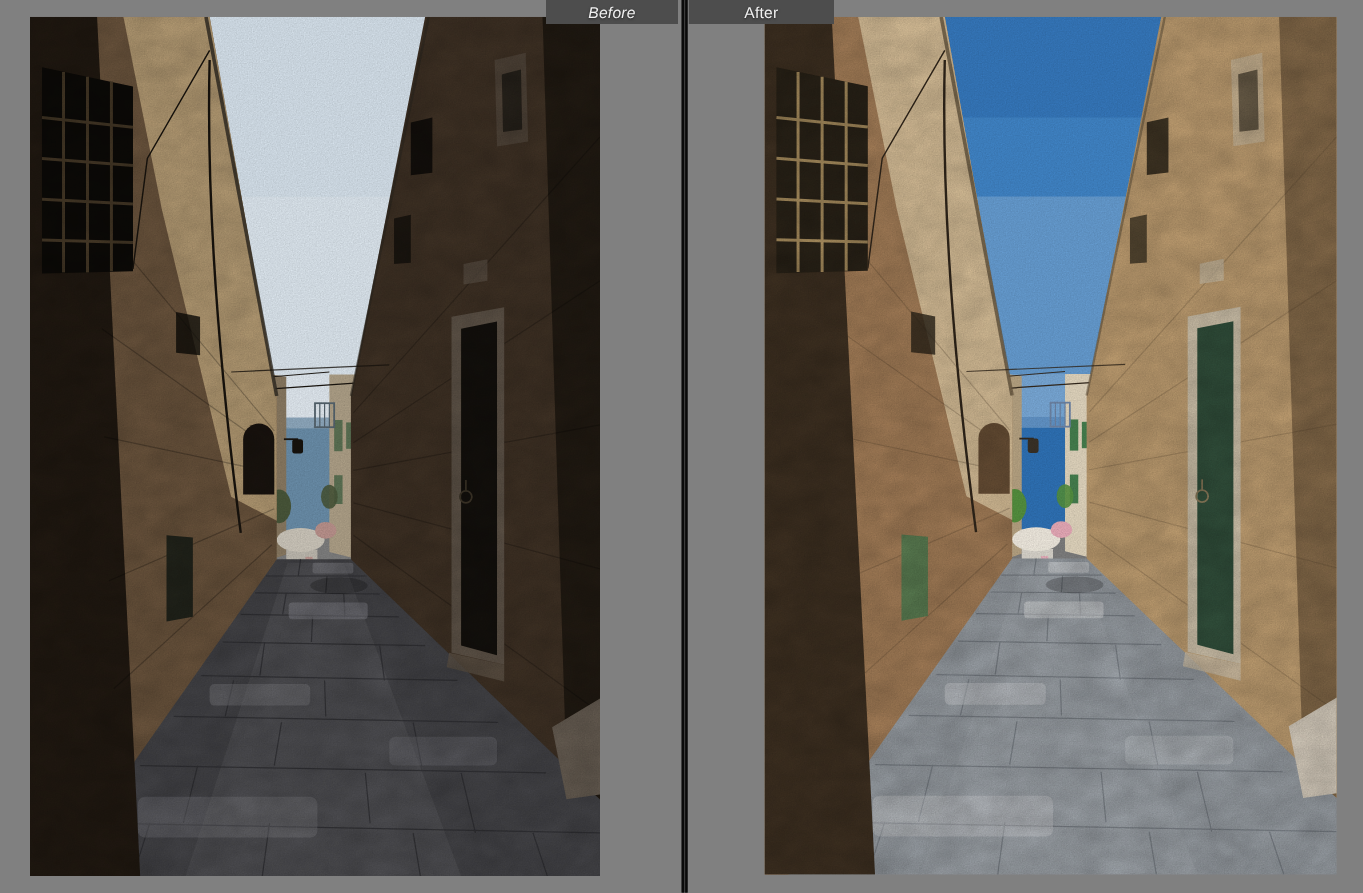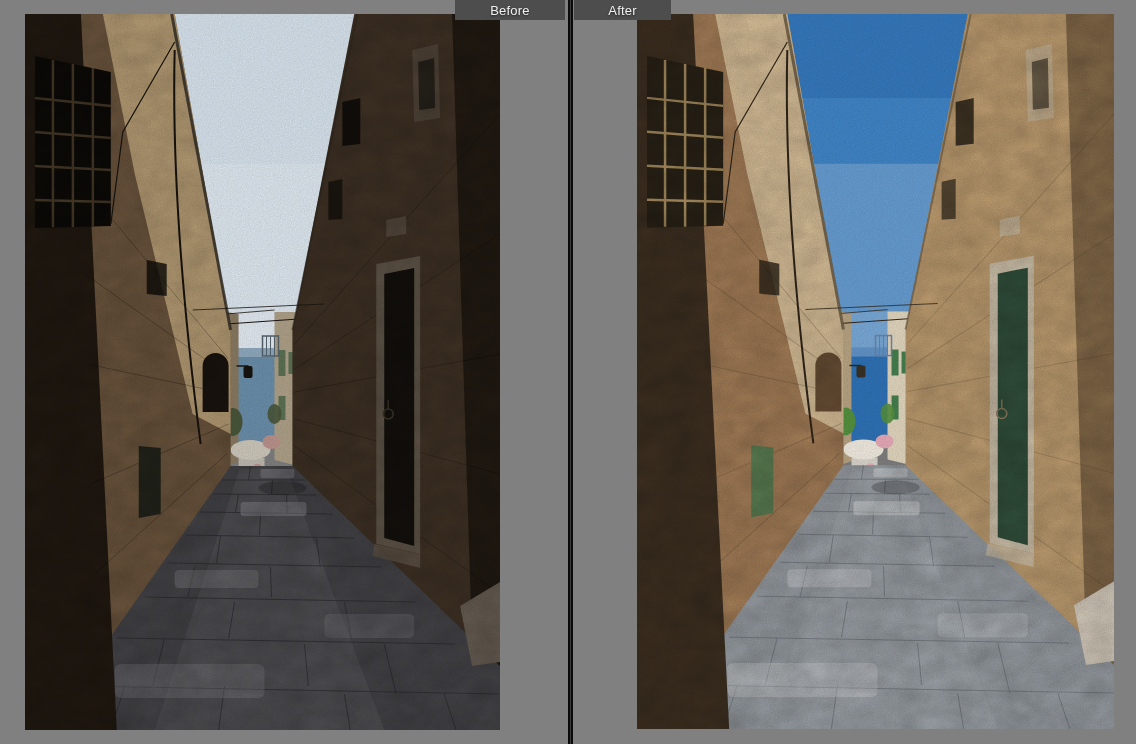--- a/index.html
+++ b/index.html
@@ -21,22 +21,22 @@
     z-index:3;
   }
   .tab{
     position:absolute;top:0;height:20px;z-index:4;
     display:flex;align-items:center;justify-content:center;
     background:var(--ws-tab_background,#4d4d4d);
     color:var(--ws-tab_text,#f0f0f0);
     font-size:13px;letter-spacing:.2px;
     text-shadow:0 1px 2px rgba(0,0,0,.55);
   }
-  #tab-before{left:455px;width:110px;}
-  #tab-after{left:574px;width:97px;}
+  #tab-before{left:455px;width:110px;font-style:italic;}
+  #tab-after{left:574px;width:121px;}
 </style>
 </head>
 <body style="--ws-background: #808080; --ws-divider_edge: #0a0a0a; --ws-divider_center: #3c3c3c; --ws-tab_background: #4d4d4d; --ws-tab_text: #f0f0f0;">
 
 <svg class="defs-svg" aria-hidden="true">
   <defs>
     <filter id="grain" x="0%" y="0%" width="100%" height="100%">
       <feTurbulence type="fractalNoise" baseFrequency="0.9" numOctaves="2" stitchTiles="stitch"></feTurbulence>
       <feColorMatrix type="matrix" values="0 0 0 0 0  0 0 0 0 0  0 0 0 0 0  0.4 0.4 0.4 0 -0.25"></feColorMatrix>
     </filter>

